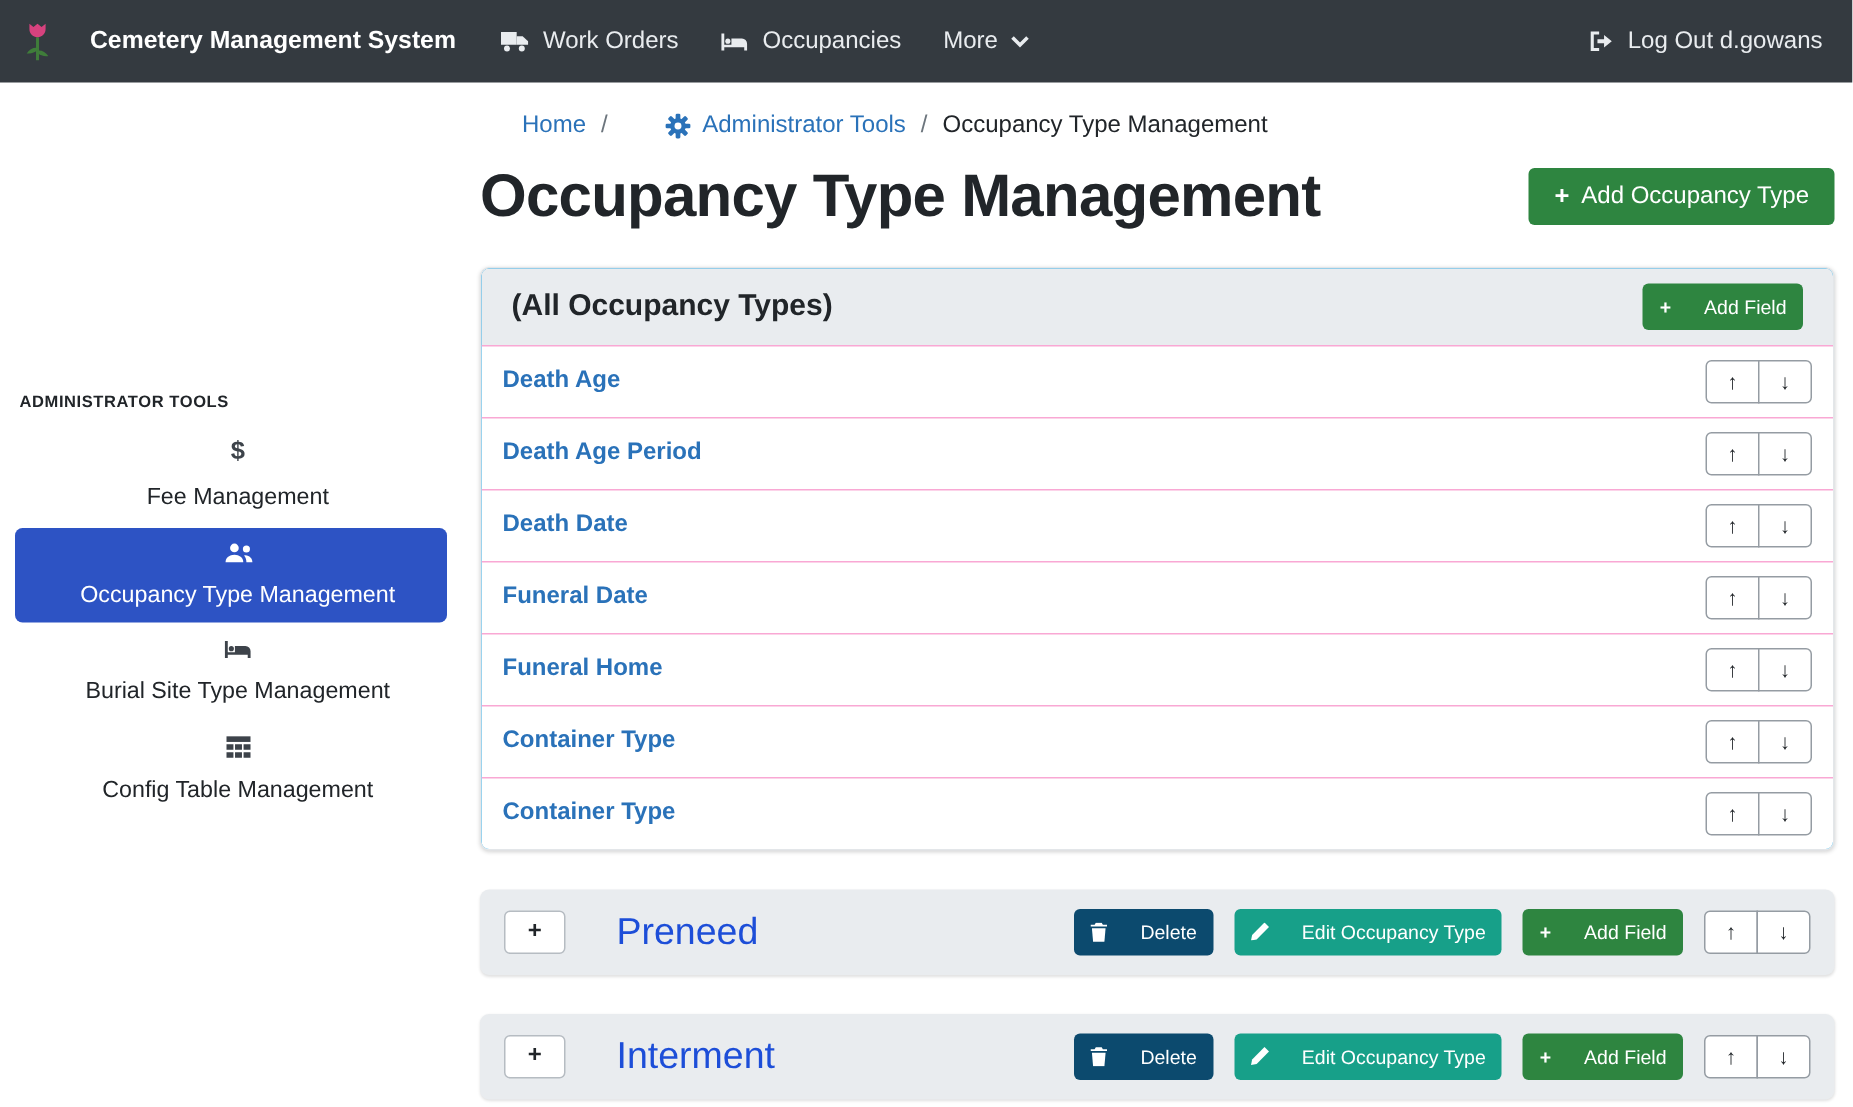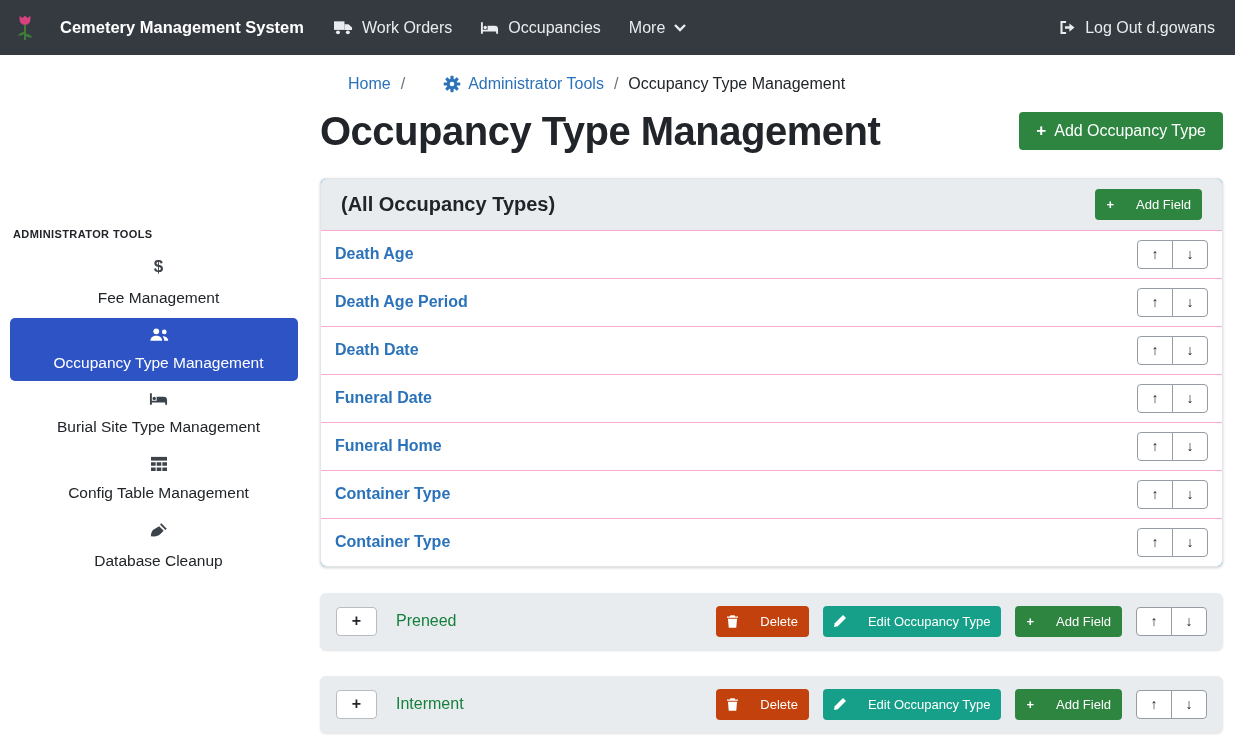--- a/index.html
+++ b/index.html
@@ -64,21 +64,21 @@
   
   .title-row { display: flex; align-items: center; justify-content: space-between; margin-top: 16px; }
   .page-title { font-size: 40px; font-weight: 600; color: #212529; letter-spacing: -.5px; }
 
   
   .btn {
     display: inline-flex; align-items: center; border: none; border-radius: 4px;
     color: #fff; cursor: pointer; font-family: inherit; white-space: nowrap;
   }
   .btn-green { background: #2e8540; }
-  .btn-red   { background: #c2410c; }
+  .btn-red   { background: #0c4a6e; }
   .btn-teal  { background: #17a089; }
   .btn-lg { font-size: 16px; padding: 9px 17px; gap: 8px; }
   .btn-sm { font-size: 13px; padding: 8px 11px; gap: 22px; }
   .plus-glyph::before { content: "+"; font-weight: 700; }
   .btn-lg .plus-glyph::before { font-size: 17px; }
 
   
   .card {
     margin-top: 24px; border-radius: 6px; overflow: hidden;
     border: 1px solid #e3e6e9; box-shadow: 0 1px 3px rgba(0,0,0,.18);
@@ -110,21 +110,21 @@
   .section {
     margin-top: 26px; background: #e9ecef; border-radius: 6px;
     display: flex; align-items: center; padding: 13px 16px;
     box-shadow: 0 1px 2px rgba(0,0,0,.12);
   }
   .expand-btn {
     width: 41px; height: 29px; background: #fff; border: 1px solid #b6bcc2;
     border-radius: 4px; display: inline-flex; align-items: center; justify-content: center;
     cursor: pointer; color: #212529; font-size: 16px; font-weight: 600;
   }
-  .section-title { font-size: 16px; font-weight: 500; color: #15803d; margin-left: 19px; }
+  .section-title { font-size: 25px; font-weight: 500; color: #1d4ed8; margin-left: 34px; }
   .section-actions { margin-left: auto; display: flex; align-items: center; gap: 14px; }
 
   svg { display: block; }
 </style>
 </head>
 <body>
 
 <div class="navbar">
   <div class="brand">
     <span class="nav-icon">
@@ -217,29 +217,20 @@
     <div class="side-item">
       <span class="side-icon">
         <svg viewBox="0 0 20 18" width="18" height="16" fill="currentColor">
           <path d="M1 1h18v4.2H1z"></path>
           <path d="M1 7h5.2v4H1zM7.4 7h5.2v4H7.4zM13.8 7H19v4h-5.2zM1 13h5.2v4H1zM7.4 13h5.2v4H7.4zM13.8 13H19v4h-5.2z"></path>
         </svg>
       </span>
       <span>Config Table Management</span>
     </div>
 
-    <div class="side-item">
-      <span class="side-icon">
-        <svg viewBox="0 0 20 20" width="18" height="18" fill="currentColor">
-          <path d="M12.6 1.4l6 6-1.5 1.5-6-6z"></path>
-          <path d="M10.2 4.8l5 5-3.6 3.6c-1.7 1.7-4.8 2.7-7.4 2.6L1 15.9c-.1-2.6.9-5.7 2.6-7.4z"></path>
-        </svg>
-      </span>
-      <span>Database Cleanup</span>
-    </div>
   </div>
 
   <div class="main">
 
     <div class="breadcrumb">
       <span class="crumb-link">
         <span>Home</span>
       </span>
       <span class="crumb-sep">/</span>
       <span class="crumb-link">

